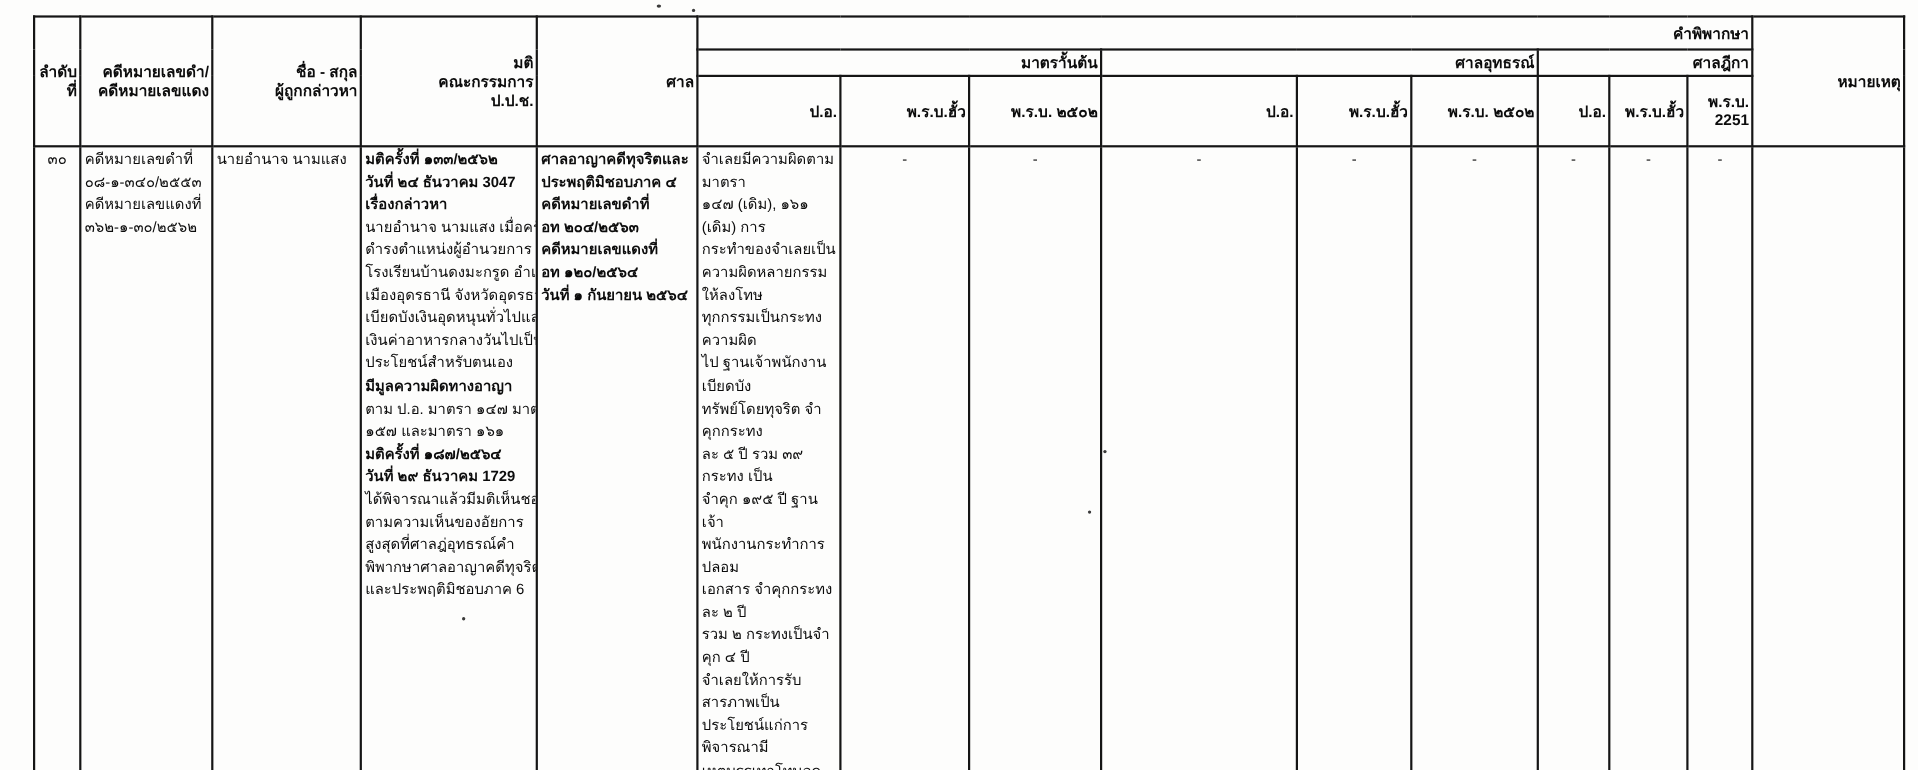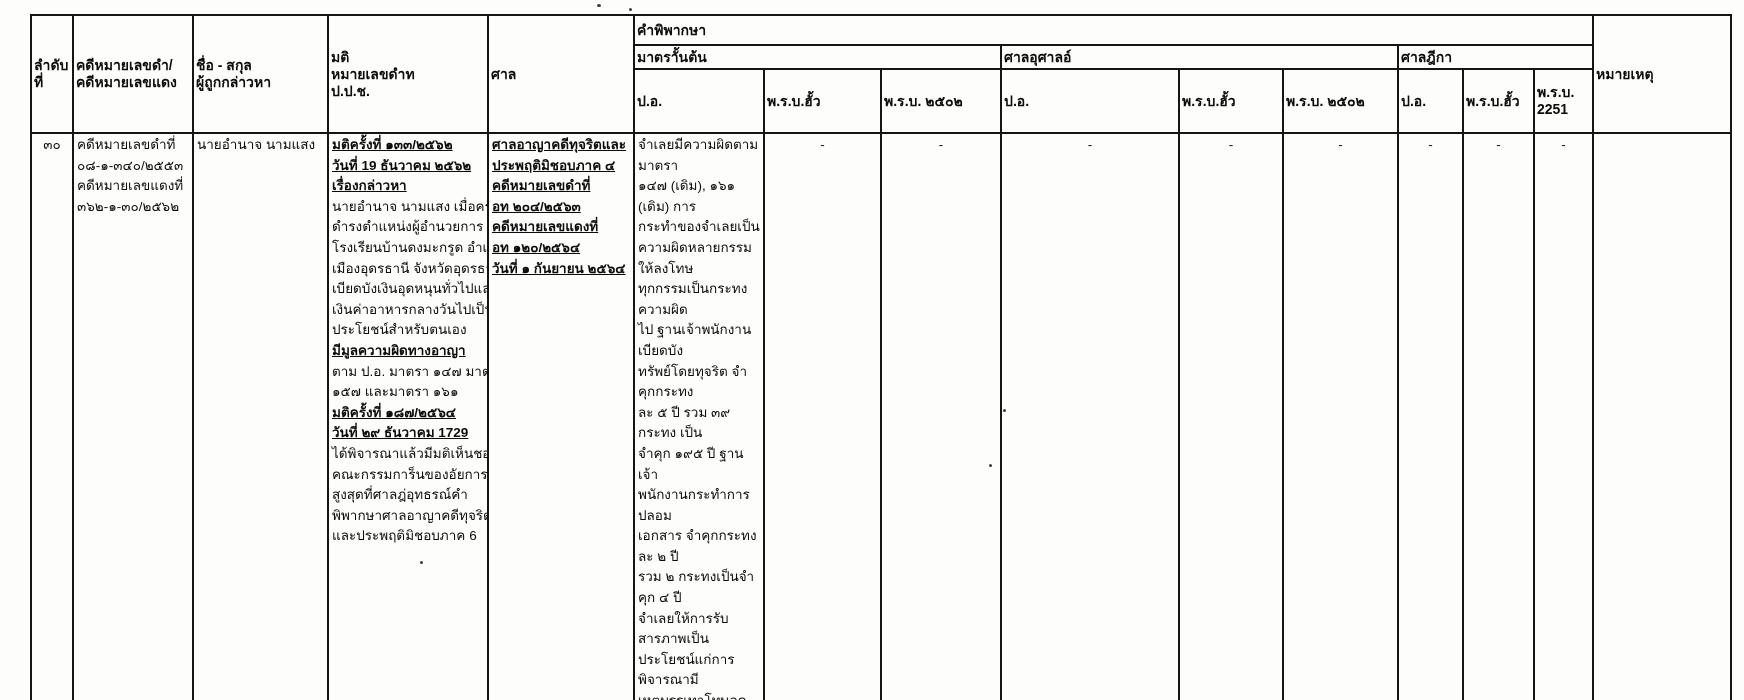--- a/index.html
+++ b/index.html
@@ -20,28 +20,28 @@
   table.doc th, table.doc td{
     border:2px solid #151515;
     padding:1px 3px;
     vertical-align:top;
     font-size:13.5px;
     line-height:20.6px;
     overflow:hidden;
   }
   table.doc th{
     font-weight:bold;
-    text-align:left;
+    text-align:right;
     vertical-align:middle;
     font-size:14px;
     line-height:17px;
     padding:0 2px;
   }
   .pre{white-space:pre-line;}
-  .b{font-weight:bold;text-decoration:underline;}
+  .b{font-weight:bold;}
   td.num{text-align:center;padding-top:4px;}
   td.dash{text-align:center;padding-top:4px;}
   .line{white-space:nowrap;}
   .speck{position:absolute;background:#3a3a3a;border-radius:50%;}
 </style>
 </head>
 <body>
 
 <div class="page">
 
@@ -71,29 +71,29 @@
     </colgroup>
     <thead>
       <tr style="height:30px">
         <th rowspan="3" class="pre">ลำดับ
 ที่</th>
         <th rowspan="3" class="pre">คดีหมายเลขดำ/
 คดีหมายเลขแดง</th>
         <th rowspan="3" class="pre">ชื่อ - สกุล
 ผู้ถูกกล่าวหา</th>
         <th rowspan="3" class="pre">มติ
-หมายเลขดำท
+คณะกรรมการ
 ป.ป.ช.</th>
         <th rowspan="3">ศาล</th>
         <th colspan="9">คำพิพากษา</th>
         <th rowspan="3">หมายเหตุ</th>
       </tr>
       <tr style="height:24px">
         <th colspan="3">มาตราั้นต้น</th>
-        <th colspan="3">ศาลอุศาลอ์</th>
+        <th colspan="3">ศาลอุทธรณ์</th>
         <th colspan="3">ศาลฎีกา</th>
       </tr>
       <tr style="height:64px">
         <th>ป.อ.</th>
         <th>พ.ร.บ.ฮั้ว</th>
         <th>พ.ร.บ. ๒๕๐๒</th>
         <th>ป.อ.</th>
         <th>พ.ร.บ.ฮั้ว</th>
         <th>พ.ร.บ. ๒๕๐๒</th>
         <th>ป.อ.</th>
@@ -105,36 +105,36 @@
     <tbody>
       <tr>
         <td class="num">๓๐</td>
         <td class="pre">คดีหมายเลขดำที่
 ๐๘-๑-๓๔๐/๒๕๕๓
 คดีหมายเลขแดงที่
 ๓๖๒-๑-๓๐/๒๕๖๒</td>
         <td>นายอำนาจ นามแสง</td>
         <td>
           <div class="line b">มติครั้งที่ ๑๓๓/๒๕๖๒</div>
-          <div class="line b">วันที่ 19 ธันวาคม ๒๕๖๒</div>
+          <div class="line b">วันที่ ๒๔ ธันวาคม 3047</div>
           <div class="line b">เรื่องกล่าวหา</div>
           <div class="line">นายอำนาจ นามแสง เมื่อครั้ง</div>
           <div class="line">ดำรงตำแหน่งผู้อำนวยการ</div>
           <div class="line">โรงเรียนบ้านดงมะกรูด อำเภอ</div>
           <div class="line">เมืองอุดรธานี จังหวัดอุดรธานี</div>
           <div class="line">เบียดบังเงินอุดหนุนทั่วไปและ</div>
           <div class="line">เงินค่าอาหารกลางวันไปเป็น</div>
           <div class="line">ประโยชน์สำหรับตนเอง</div>
           <div class="line b">มีมูลความผิดทางอาญา</div>
           <div class="line">ตาม ป.อ. มาตรา ๑๔๗ มาตรา</div>
           <div class="line">๑๕๗ และมาตรา ๑๖๑</div>
           <div class="line b">มติครั้งที่ ๑๘๗/๒๕๖๔</div>
           <div class="line b">วันที่ ๒๙ ธันวาคม 1729</div>
           <div class="line">ได้พิจารณาแล้วมีมติเห็นชอบ</div>
-          <div class="line">คณะกรรมการ็นของอัยการ</div>
+          <div class="line">ตามความเห็นของอัยการ</div>
           <div class="line">สูงสุดที่ศาลฎ่อุทธรณ์คำ</div>
           <div class="line">พิพากษาศาลอาญาคดีทุจริต</div>
           <div class="line">และประพฤติมิชอบภาค 6</div>
         </td>
         <td class="pre b">ศาลอาญาคดีทุจริตและ
 ประพฤติมิชอบภาค ๔
 คดีหมายเลขดำที่
 อท ๒๐๔/๒๕๖๓
 คดีหมายเลขแดงที่
 อท ๑๒๐/๒๕๖๔

